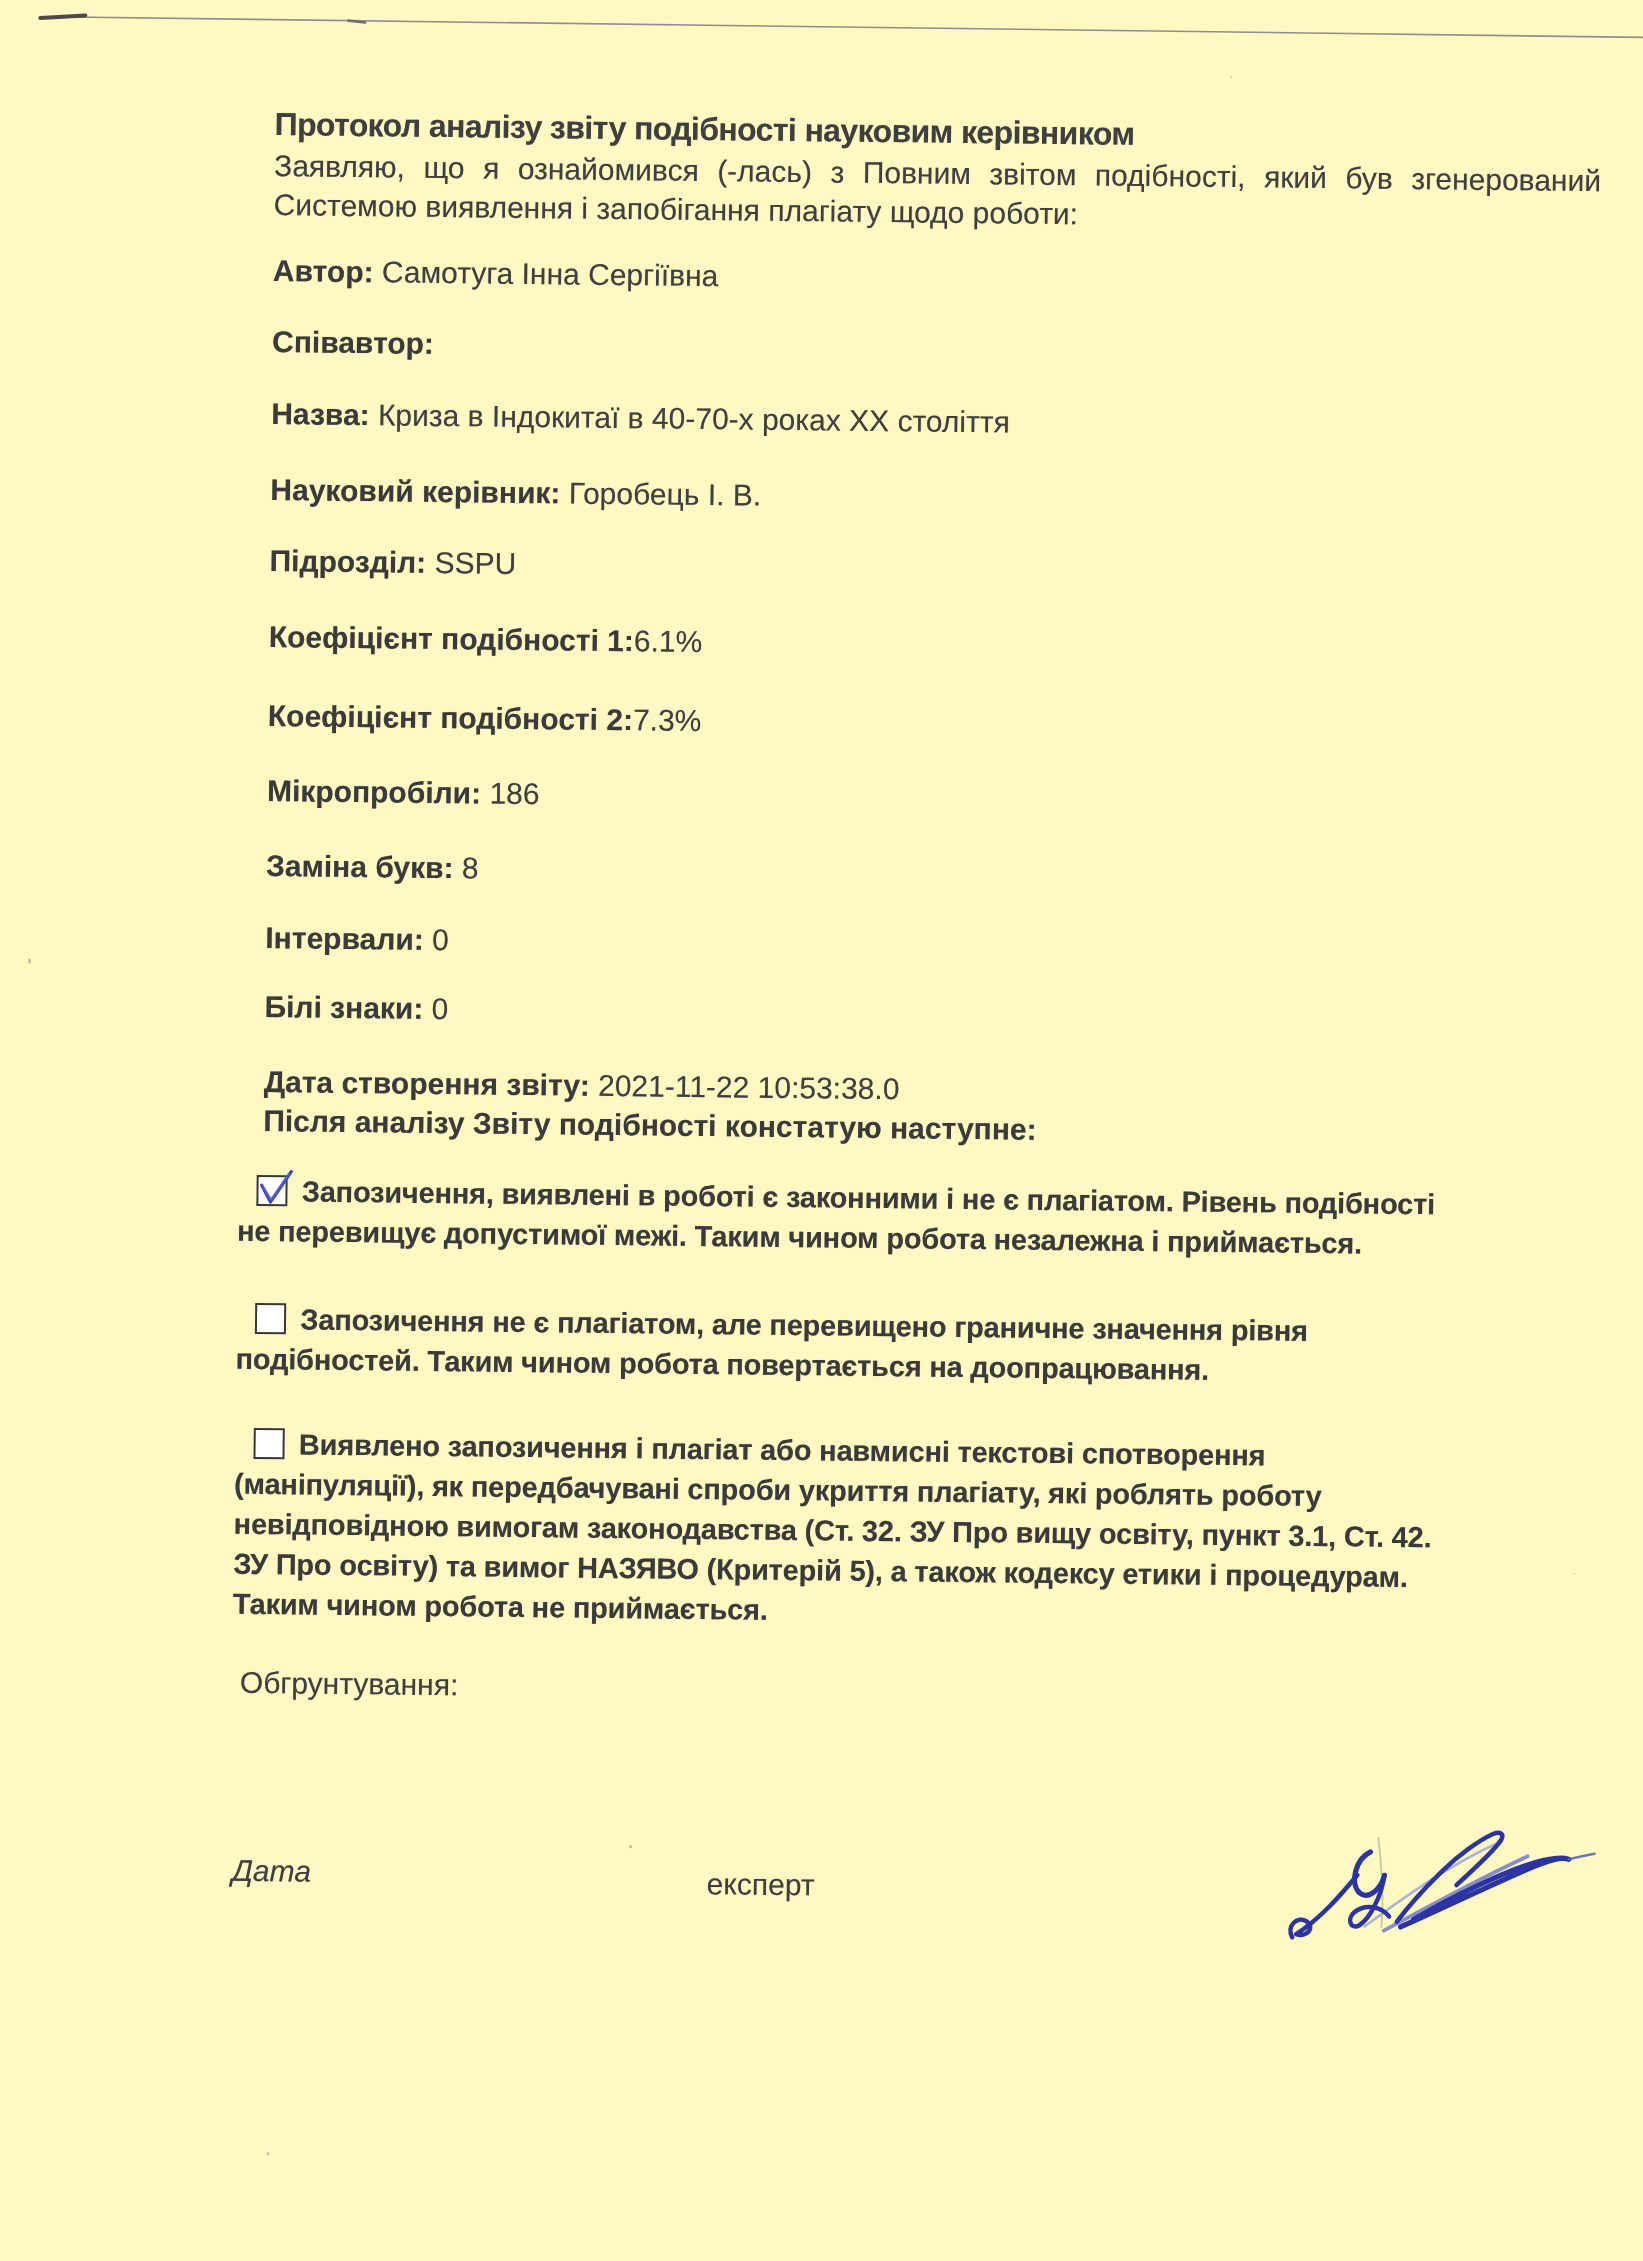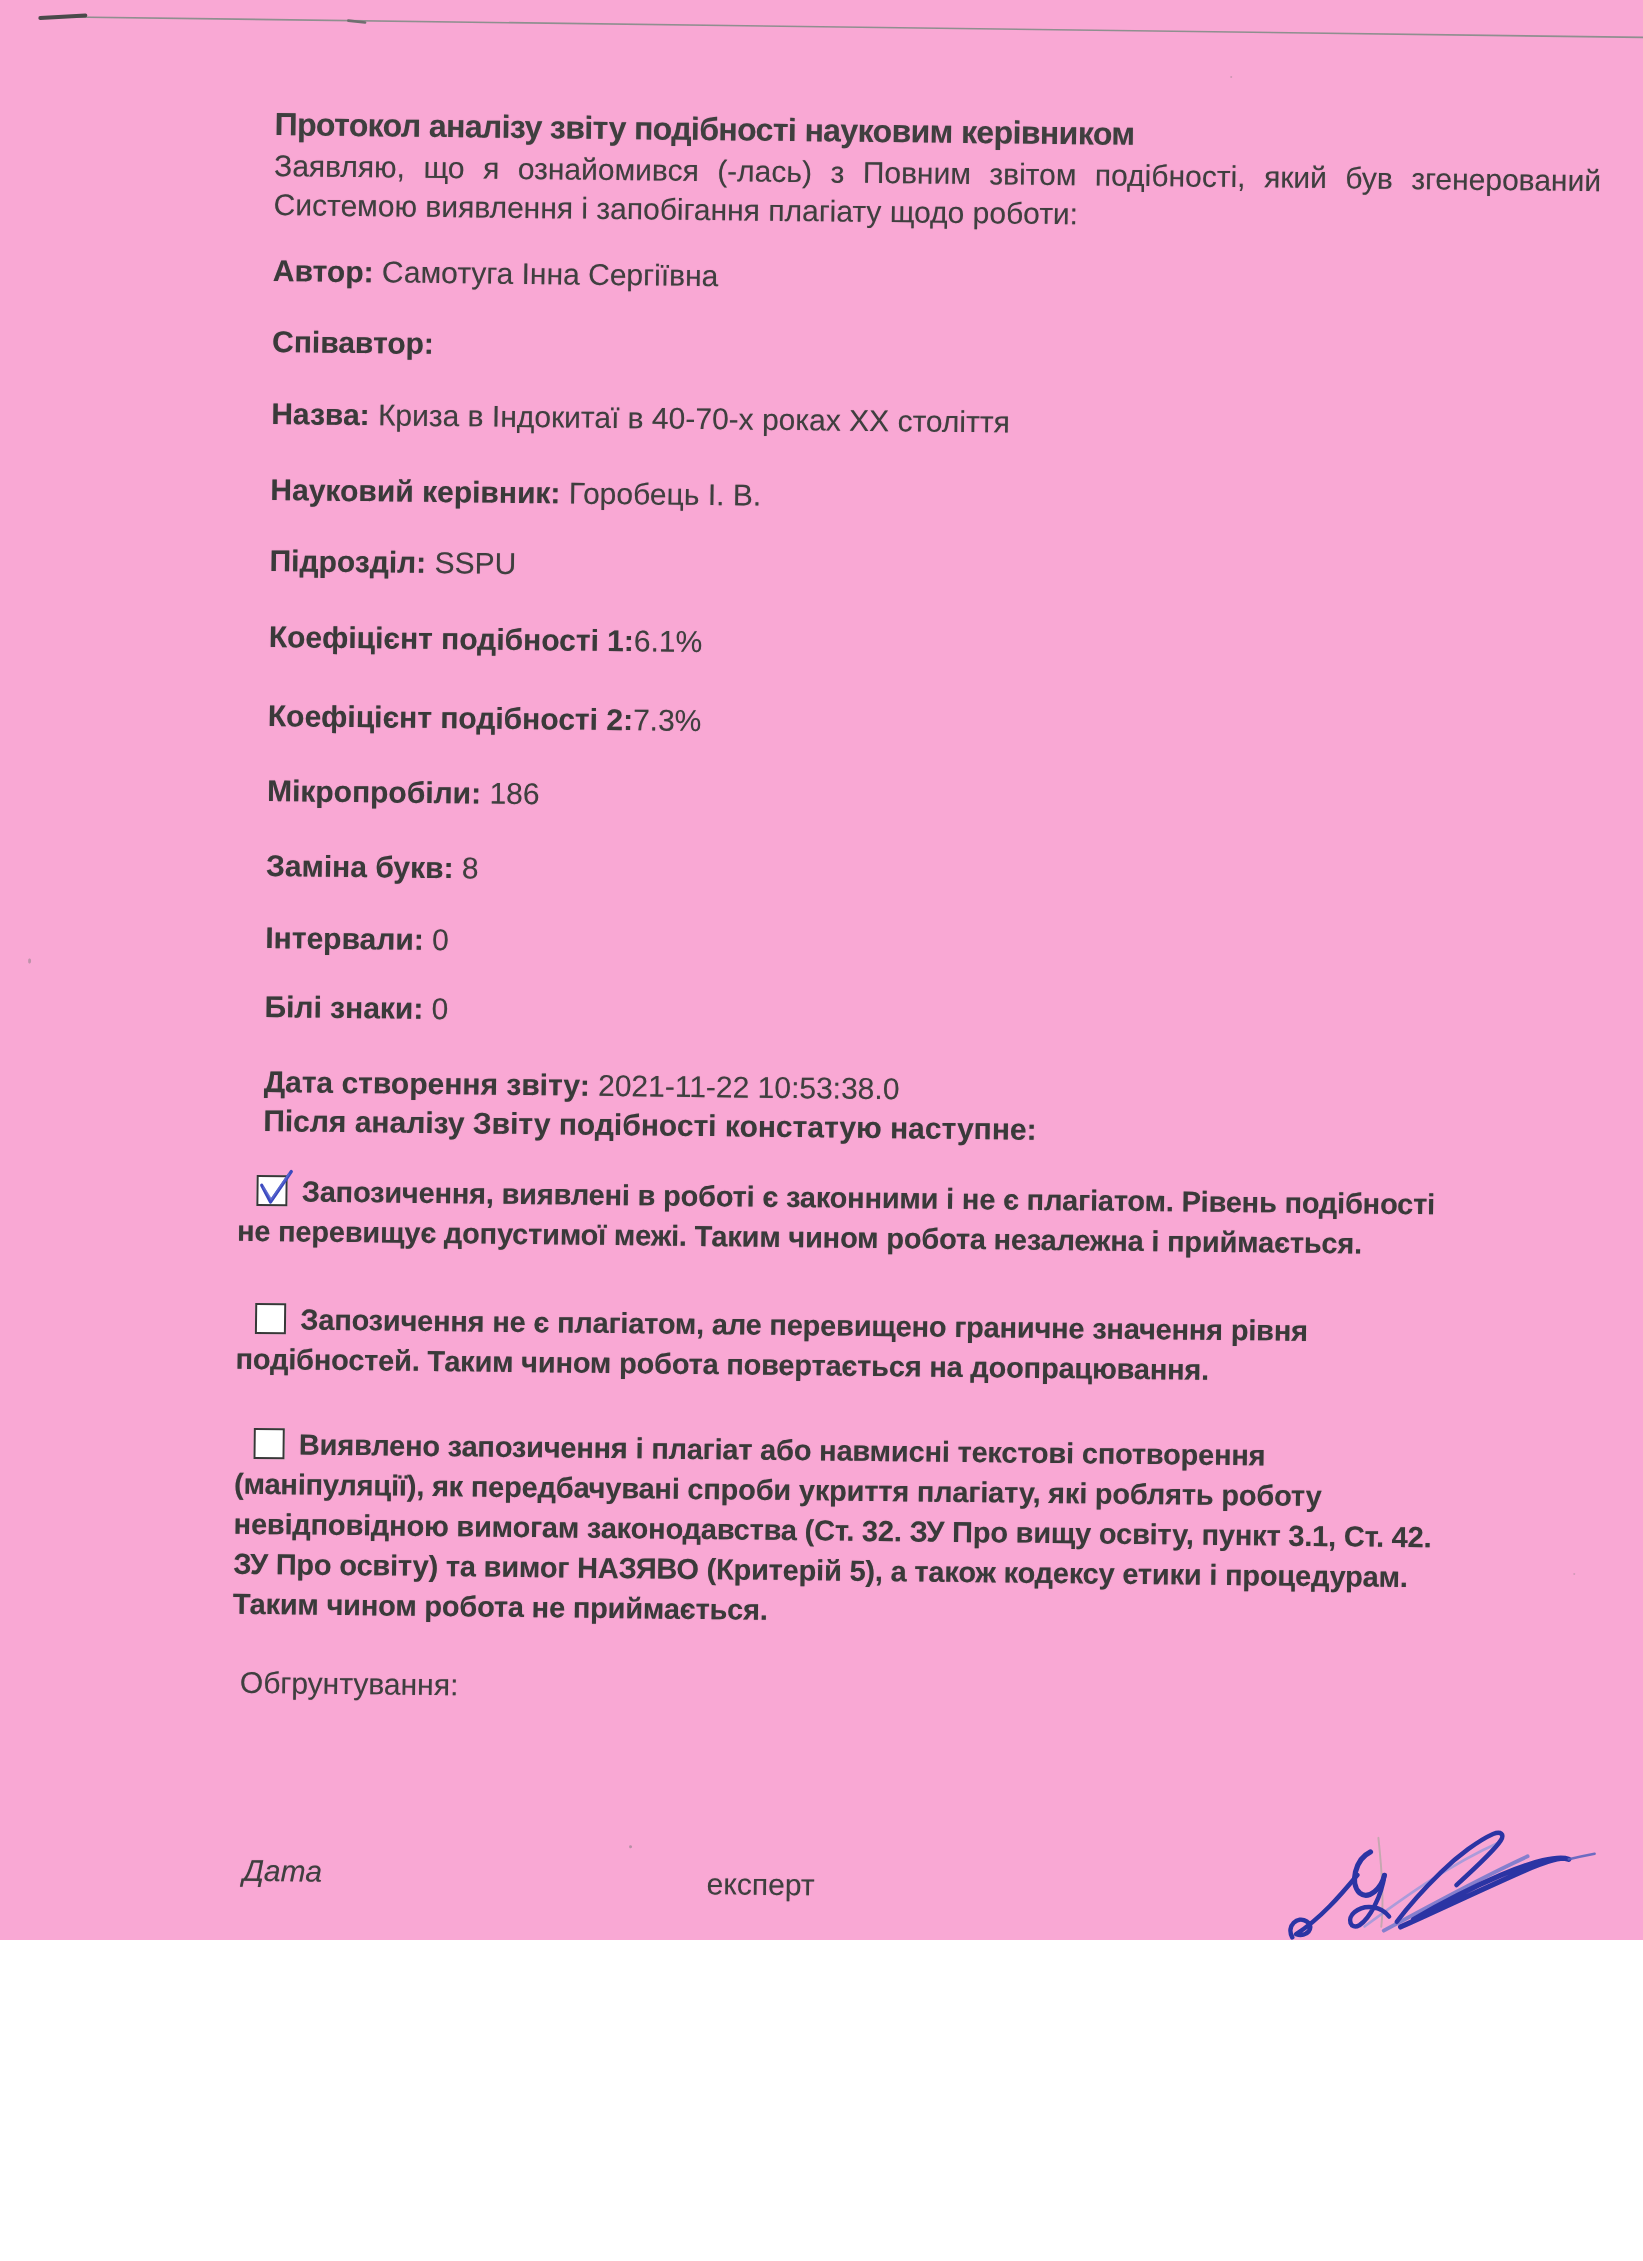--- a/index.html
+++ b/index.html
@@ -1,19 +1,19 @@
 <!DOCTYPE html>
 <html style="font-size:10.3px"><head>
 <meta charset="utf-8">
 <style>
   html,body{margin:0;padding:0;background:#ffffff;}
   .page{
     position:relative;
-    width:1644px;height:1940px;
-    background:#f9a8d4;
+    width:1644px;height:2261px;
+    background:#fef9c3;
     overflow:hidden;
     font-family:"Liberation Sans","DejaVu Sans",sans-serif;
     color:#3f3f3f;
   }
   .doc{
     position:absolute;left:0;top:0;width:1644px;height:2261px;
     transform:rotate(0.65deg);
     transform-origin:0 0;
   }
   .txt{ text-shadow:0 0 0.8px rgba(70,70,70,.45); }
@@ -112,21 +112,21 @@
           <div class="line first"><span class="cb"></span><span>Виявлено запозичення і плагіат або навмисні текстові спотворення</span></div>
           <div class="line"><span>(маніпуляції), як передбачувані спроби укриття плагіату, які роблять роботу</span></div>
           <div class="line"><span>невідповідною вимогам законодавства (Ст. 32. ЗУ Про вищу освіту, пункт 3.1, Ст. 42.</span></div>
           <div class="line"><span>ЗУ Про освіту) та вимог НАЗЯВО (Критерій 5), а також кодексу етики і процедурам.</span></div>
           <div class="line"><span>Таким чином робота не приймається.</span></div>
         </div>
       </div>
 
     <div class="plain txt" style="left:259px;top:1663px;">Обгрунтування:</div>
 
-    <div class="plain italic txt" style="left:264px;top:1851px;">Дата</div>
+    <div class="plain italic txt" style="left:253px;top:1851px;">Дата</div>
 
     <div class="plain txt" style="left:728px;top:1859px;">експерт</div>
 
     <svg class="sig-svg" style="left:1309px;top:1777px;" width="322" height="161" viewBox="0 0 500 250">
       <g fill="none" stroke-linecap="round" stroke-linejoin="round">
         <path d="M 140 70 C 146 120 150 170 146 208" stroke="#9aa592" stroke-width="3" opacity="0.55"></path>
         <path d="M 120 208 C 170 170 250 110 330 74" stroke="#8a96dd" stroke-width="4" opacity="0.7"></path>
         <path d="M 150 214 C 200 186 300 130 372 96" stroke="#6874cc" stroke-width="6" opacity="0.8"></path>
         <path d="M 8 226 C -2 208 16 192 30 201 C 44 210 30 227 14 221 C 52 196 82 160 108 128" stroke="#2b34a4" stroke-width="7"></path>
         <path d="M 128 92 C 104 104 96 142 112 156 C 126 167 146 148 150 128" stroke="#2b34a4" stroke-width="8"></path>

